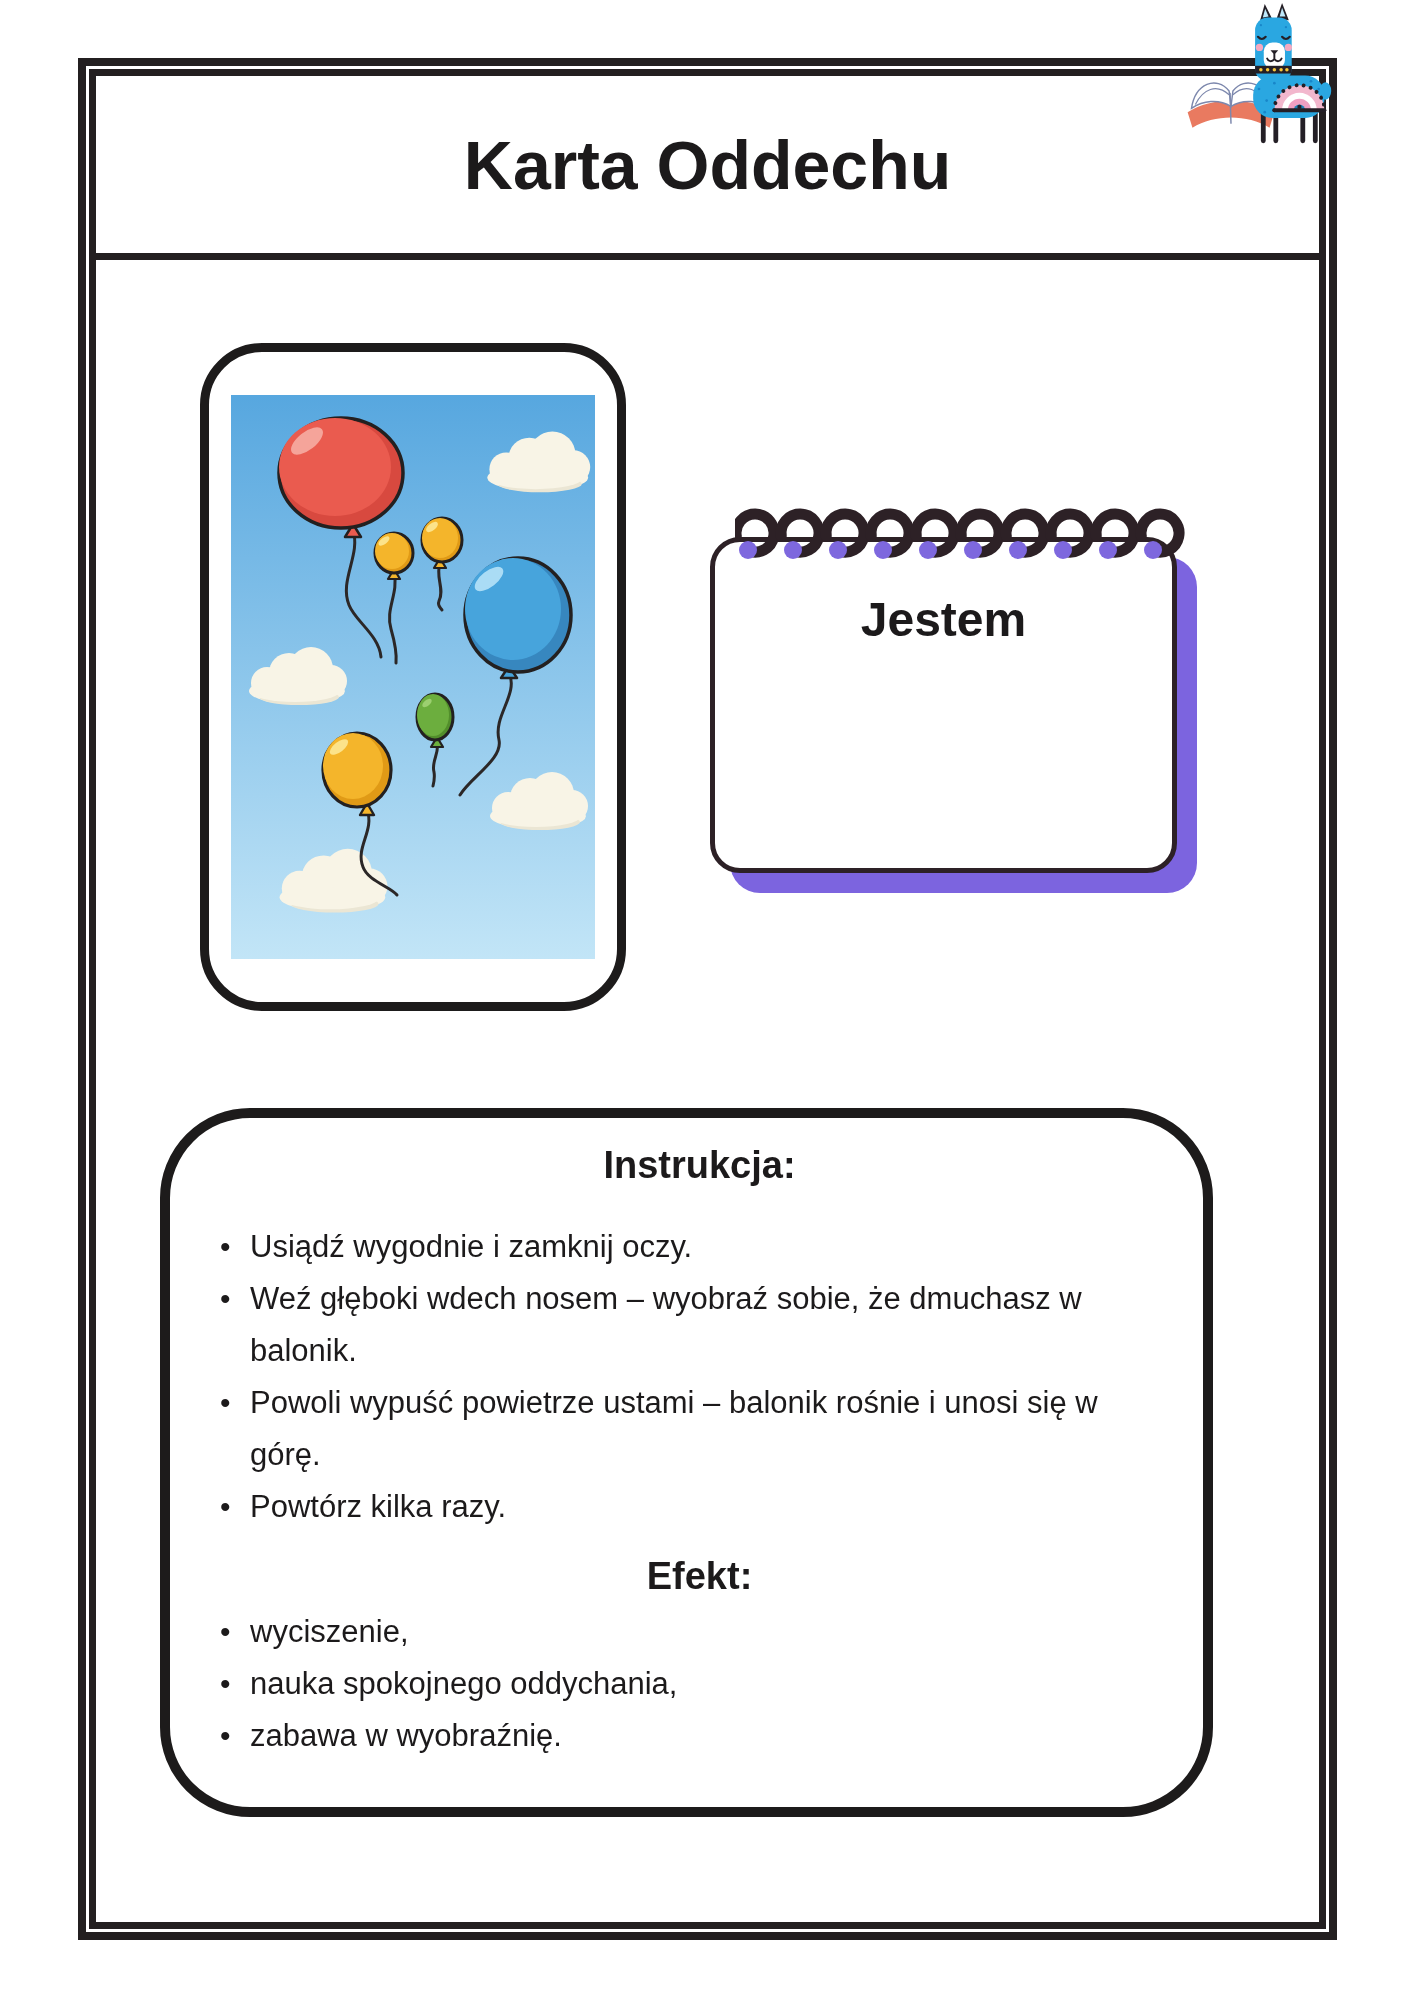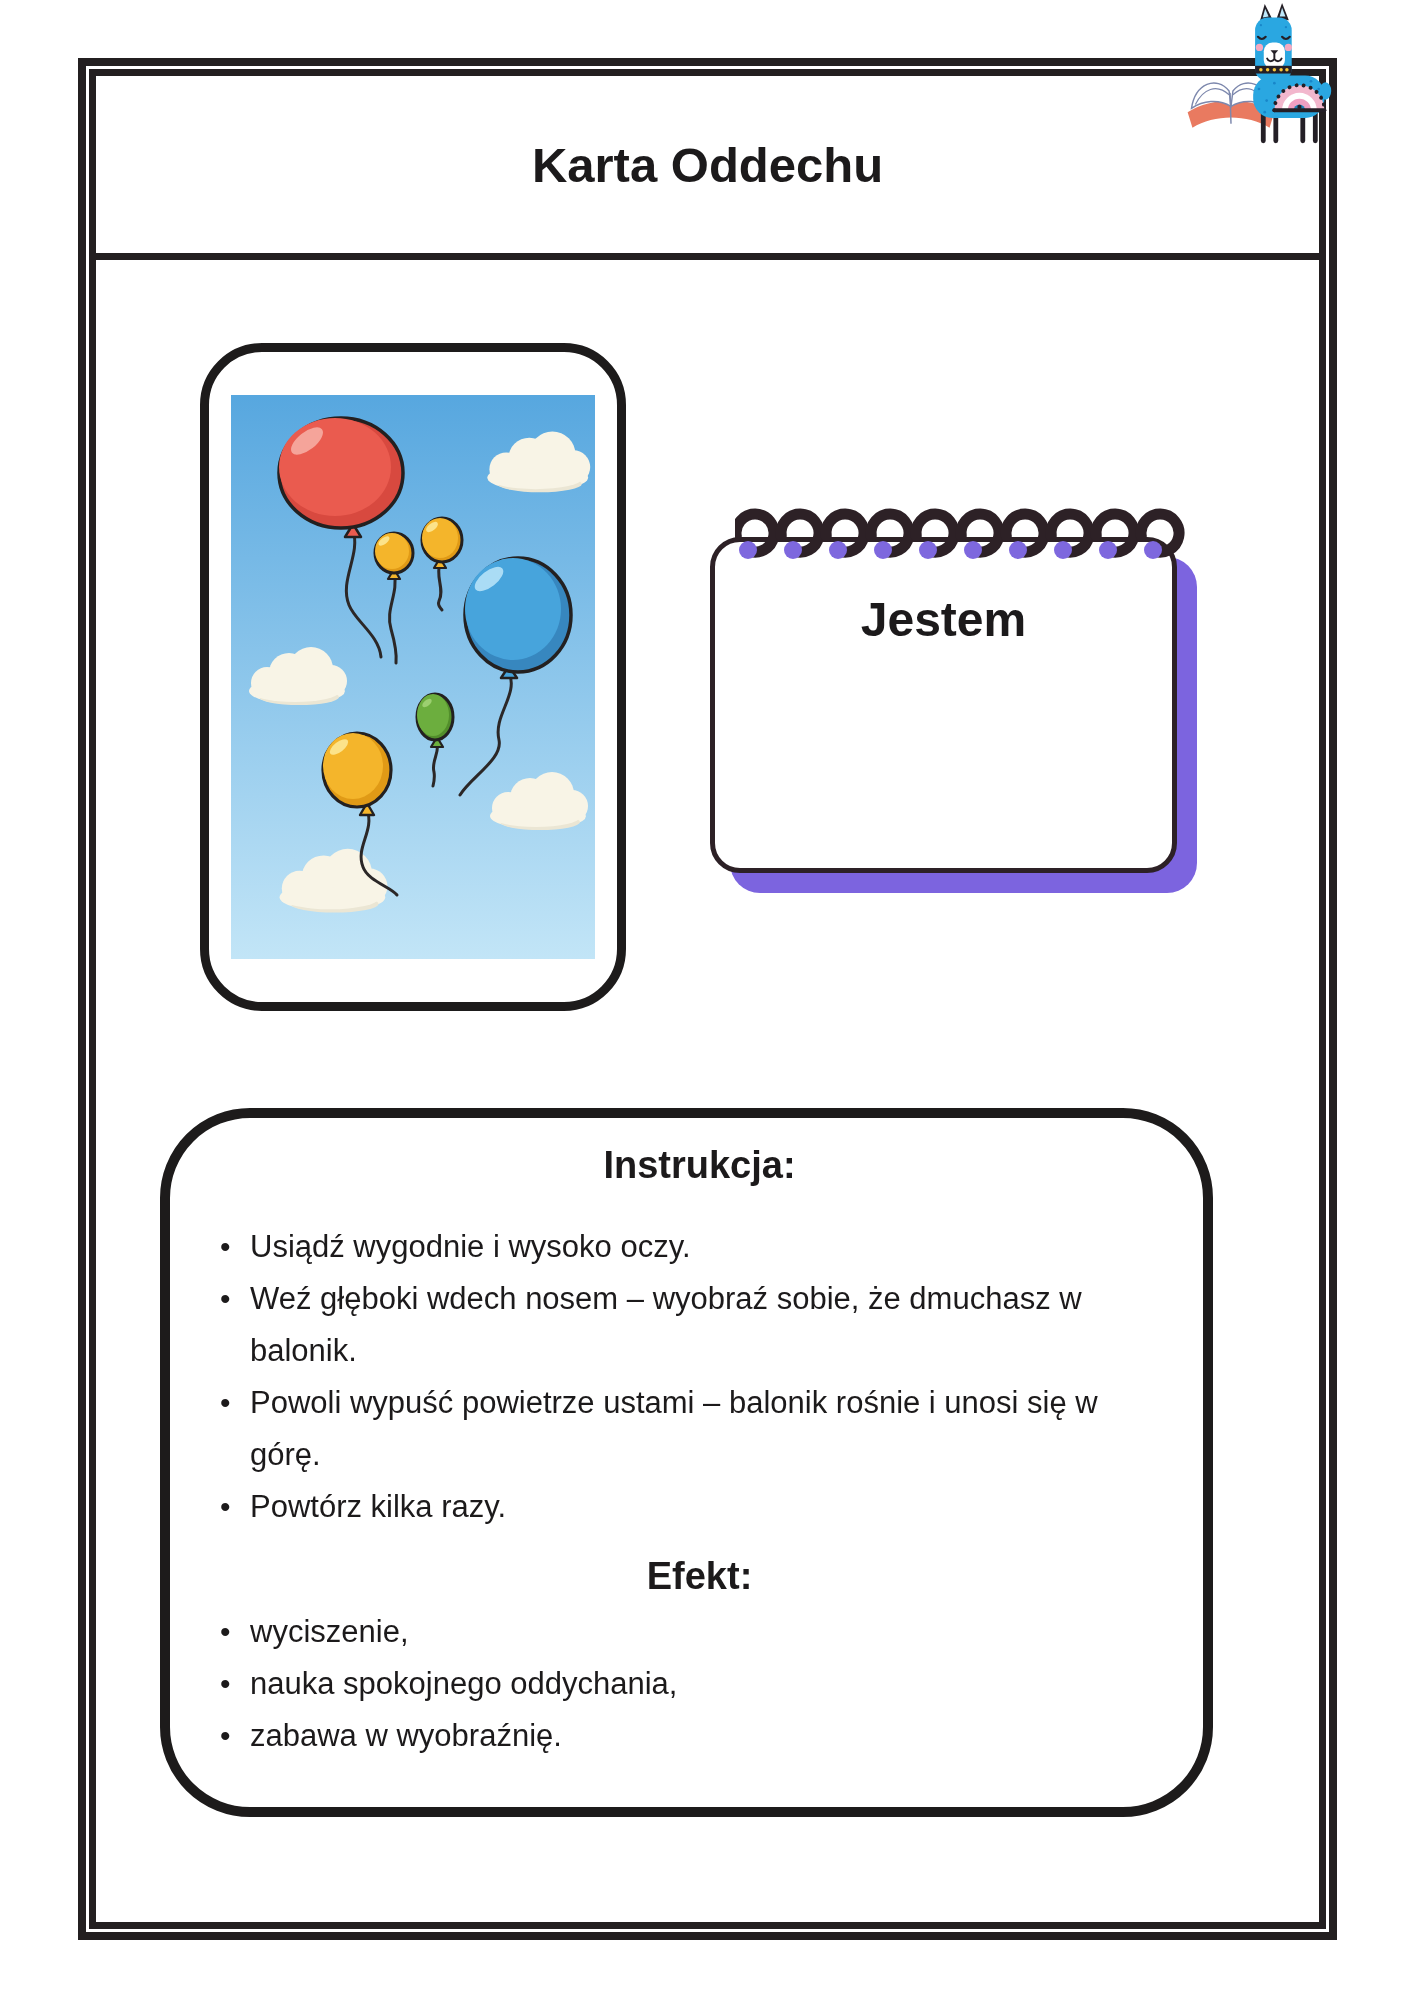--- a/index.html
+++ b/index.html
@@ -16,21 +16,21 @@
   .frame-inner{
     position:absolute;inset:3px;border:7px solid #231f20;
   }
   
   .page-header{
     position:absolute;left:0;top:0;width:100%;height:177px;
     border-bottom:7px solid #231f20;
     display:flex;align-items:center;justify-content:center;
   }
   .page-title{
-    margin:0;font-size:49px;font-weight:bold;letter-spacing:0px;color:#1c1a1b;
+    margin:0;font-size:68px;font-weight:bold;letter-spacing:0px;color:#1c1a1b;
   }
   
   .mascot{
     position:absolute;left:1178px;top:2px;width:212px;height:145px;z-index:5;
   }
   
   .balloon-card{
     position:absolute;left:200px;top:343px;width:426px;height:668px;
     background:#fff;border:9px solid #1d1b1b;border-radius:62px;
     box-sizing:border-box;z-index:2;
@@ -256,21 +256,21 @@
       <circle cx="373" cy="53" r="9" fill="#7e68de"></circle>
       <path d="M406.3,39.3 A19,19 0 1 1 417.9,53.7" stroke="#2d2126" stroke-width="11" fill="none" stroke-linecap="round"></path>
       <circle cx="418" cy="53" r="9" fill="#7e68de"></circle>
     </g>
 </svg>
 
 <section class="instructions">
   <h3 class="section-heading">Instrukcja:</h3>
   <ul class="bullet-list">
 
-      <li>Usiądź wygodnie i wysoko oczy.</li>
+      <li>Usiądź wygodnie i zamknij oczy.</li>
 
       <li>Weź głęboki wdech nosem – wyobraź sobie, że dmuchasz w balonik.</li>
 
       <li>Powoli wypuść powietrze ustami – balonik rośnie i unosi się w górę.</li>
 
 
       <li>Powtórz kilka razy.</li>
     </ul>
   <h3 class="section-heading effects-heading">Efekt:</h3>
   <ul class="bullet-list effects">

